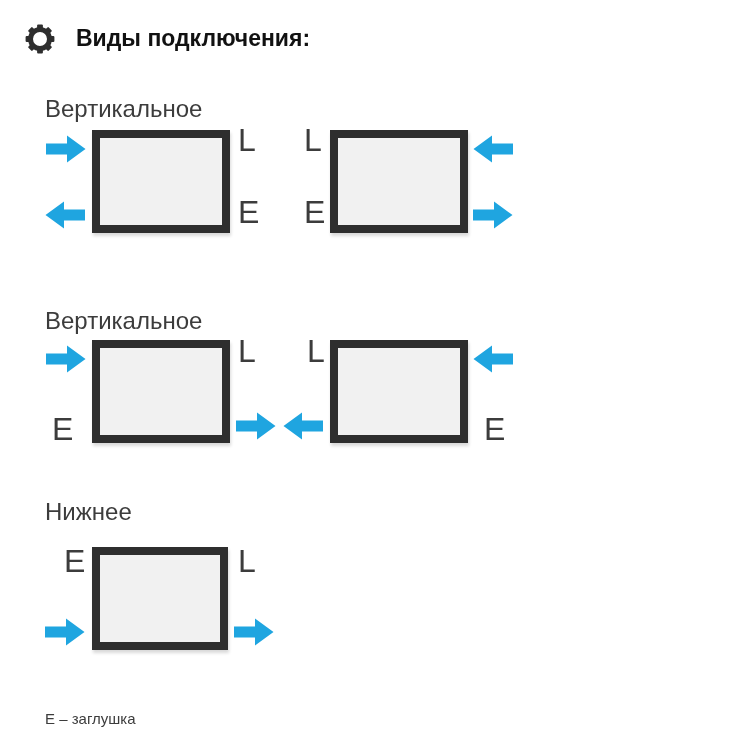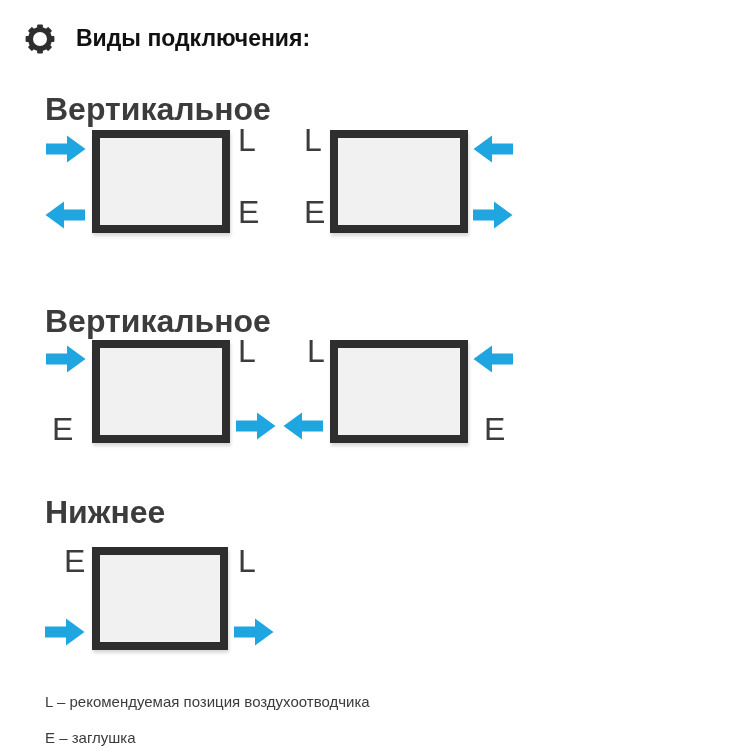--- a/index.html
+++ b/index.html
@@ -13,21 +13,21 @@
   .page{
     position:relative;width:750px;height:750px;background:#ffffff;overflow:hidden;
     font-family:"Liberation Sans", sans-serif;
   }
   .gear{position:absolute;width:32px;height:32px;color:var(--box-border);}
   .title{
     position:absolute;font-size:23px;font-weight:700;color:var(--heading);
     line-height:26px;white-space:nowrap;
   }
   .sec-label{
-    position:absolute;font-size:32px;font-weight:700;color:var(--text);
+    position:absolute;font-size:24px;font-weight:400;color:var(--text);
     line-height:28px;white-space:nowrap;
   }
   .rbox{
     position:absolute;width:138px;height:103px;box-sizing:border-box;
     border:8px solid var(--box-border);background:var(--box-fill);
     box-shadow:1px 3px 3px rgba(0,0,0,0.15);
   }
   .arrow{position:absolute;width:40px;height:30px;color:var(--arrow);display:block;}
   .arrow.flip{transform:scaleX(-1);}
   .letter{
@@ -115,16 +115,15 @@
     <div class="rbox" style="left:92px;top:547px;width:136px"></div>
     <div class="letter" style="left:238px;top:545px">L</div>
     <svg class="arrow" style="left:45px;top:617px" viewBox="0 0 40 30">
       <polygon fill="currentColor" points="0,9.5 21,9.5 21,1.5 39.5,15 21,28.5 21,20.5 0,20.5"></polygon>
     </svg>
     <svg class="arrow" style="left:234px;top:617px" viewBox="0 0 40 30">
       <polygon fill="currentColor" points="0,9.5 21,9.5 21,1.5 39.5,15 21,28.5 21,20.5 0,20.5"></polygon>
     </svg>
   </section>
 
-  <div class="legend-line" style="left:45px;top:694px">L – рекомендуемая позиция воздухоотводчика</div>
-  <div class="legend-line" style="left:45px;top:730px">E – заглушка</div>
+  <div class="legend-line" style="left:45px;top:711px">E – заглушка</div>
 
 </div>
 
 </body></html>

